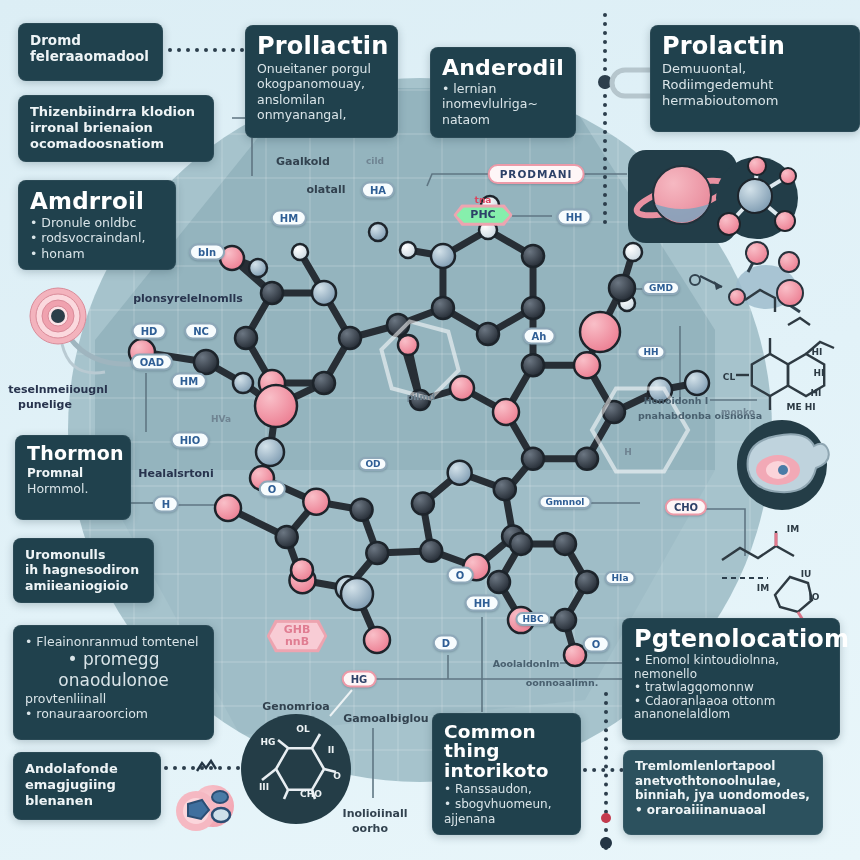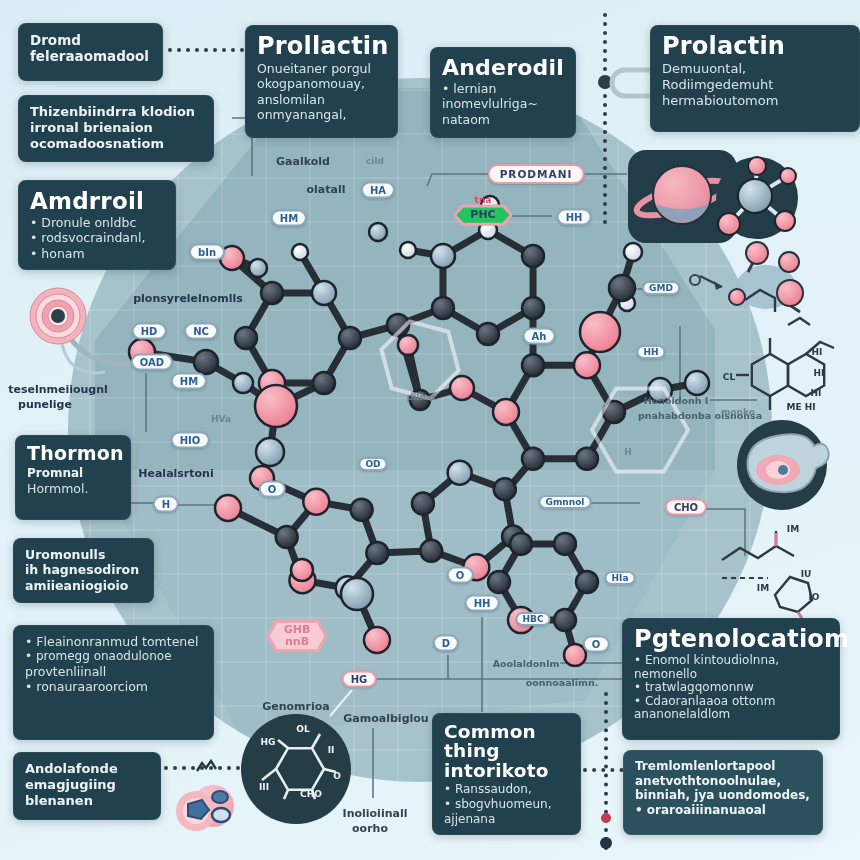--- a/index.html
+++ b/index.html
@@ -18,21 +18,21 @@
         border:2px solid #8ea8b9;border-radius:12px;color:#2e5e95;font-weight:bold;
         font-size:10px;padding:1px 7px;white-space:nowrap;z-index:6;
         box-shadow:0 1px 2px rgba(30,60,75,.25);}
   .pill.small{font-size:9px;padding:0 5px;}
   .pill.pinkline{border-color:#ec9aa8;color:#2d4168;background:#fef6f7;}
   .pill.wide{letter-spacing:1px;font-size:10.5px;padding:2px 10px;}
   .hexpill{position:absolute;transform:translate(-50%,-50%);z-index:6;
            clip-path:polygon(14% 0,86% 0,100% 50%,86% 100%,14% 100%,0 50%);
            background:#eda4b0;padding:3px;}
   .hexpill .inner{clip-path:polygon(14% 0,86% 0,100% 50%,86% 100%,14% 100%,0 50%);
-           background:#22c55e;color:#2d4168;font-weight:bold;font-size:11px;
+           background:#86efac;color:#2d4168;font-weight:bold;font-size:11px;
            padding:2px 14px;text-align:center;line-height:1.05;}
   .hexpill.solid .inner{background:#f8ccd5;color:#e07d92;}
   .txt{position:absolute;transform:translate(-50%,-50%);white-space:nowrap;z-index:5;}
   .t-navy{color:#28344e;font-weight:bold;font-size:11px;}
   .t-dark{color:#32424f;font-weight:bold;font-size:11px;}
   .t-slate{color:#49606f;font-weight:bold;font-size:9.5px;}
   .t-gray{color:#6f8492;font-size:9px;font-weight:bold;}
   .t-white{color:#eef3f5;font-size:9px;font-weight:bold;}
   .t-red{color:#d9455f;font-size:9px;font-weight:bold;}
   .t-chem{color:#2c3a44;font-size:9px;font-weight:bold;}
@@ -470,21 +470,21 @@
         <p class="bx-line bold" style="font-size: 12px;">Promnal</p>
         <p class="bx-line" style="font-size: 12.5px;">Hormmol.</p>
       </div>
       <div class="box" style="left: 13px; top: 538px; width: 141px; min-height: 65px; z-index: 8;">
         <p class="bx-line bold" style="font-size: 12.5px;">Uromonulls</p>
         <p class="bx-line bold" style="font-size: 12.5px;">ih hagnesodiron</p>
         <p class="bx-line bold" style="font-size: 12.5px;">amiieaniogioio</p>
       </div>
       <div class="box" style="left: 13px; top: 625px; width: 201px; min-height: 115px; z-index: 8;">
         <p class="bx-line" style="font-size: 12.5px;">• Fleainonranmud tomtenel</p>
-        <p class="bx-line" style="font-size: 12px;">• promegg onaodulonoe</p>
+        <p class="bx-line" style="font-size: 17px; text-align: center;">• promegg onaodulonoe</p>
         <p class="bx-line" style="font-size: 12.5px;">provtenliinall</p>
         <p class="bx-line" style="font-size: 12.5px;">• ronauraaroorciom</p>
       </div>
       <div class="box" style="left: 13px; top: 752px; width: 148px; min-height: 68px; z-index: 8;">
         <p class="bx-line bold" style="font-size: 13px;">Andolafonde</p>
         <p class="bx-line bold" style="font-size: 13px;">emagjugiing</p>
         <p class="bx-line bold" style="font-size: 13px;">blenanen</p>
       </div>
       <div class="box" style="left: 432px; top: 713px; width: 149px; min-height: 117px; z-index: 8;">
         <div class="bx-title" style="font-size: 18.5px;">Common thing intorikoto</div>

